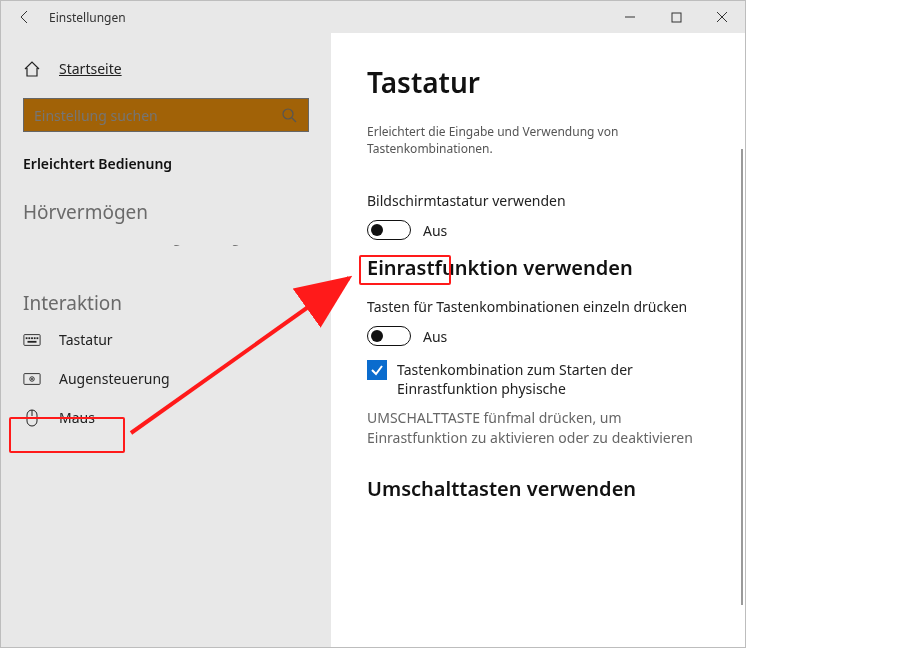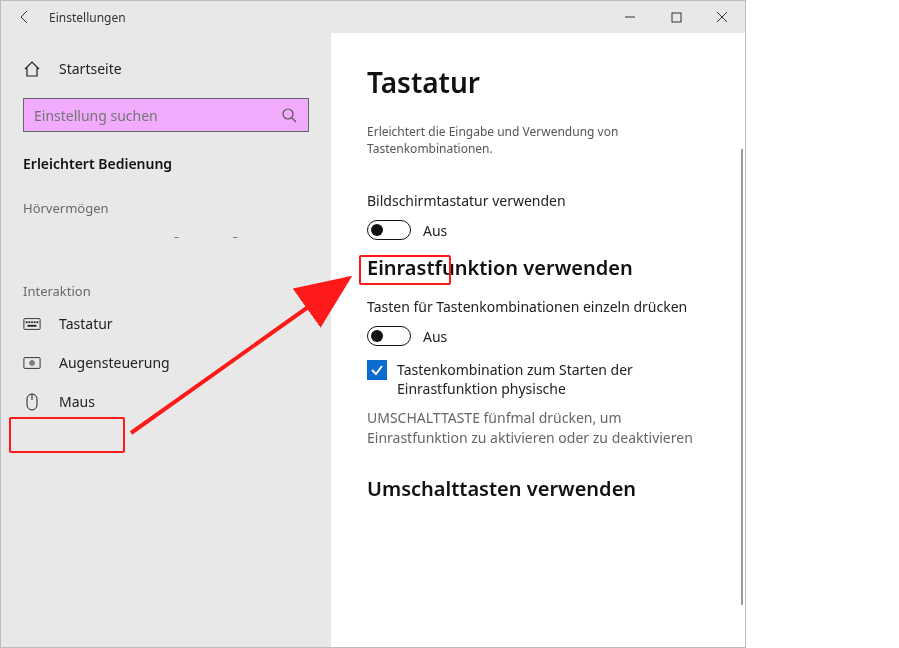--- a/index.html
+++ b/index.html
@@ -31,34 +31,35 @@
   .body { flex: 1; display: flex; min-height: 0; }
   .sidebar {
     width: 330px; background: #e8e8e8; padding: 10px 0 0 0;
     display: flex; flex-direction: column;
     position: relative;
   }
   .side-row {
     display: flex; align-items: center; gap: 18px;
     padding: 10px 22px; font-size: 14px; color: #222;
     cursor: default;
+    text-decoration: underline;
   }
   .side-icon { width: 18px; height: 18px; display: flex; align-items: center; justify-content: center; flex-shrink:0; }
   .side-row.startseite { margin-top: 6px; }
   .search-wrap { padding: 10px 22px 8px 22px; }
   .search {
-    width: 100%; height: 34px; border: 1px solid #666; background: #f0abfc;
+    width: 100%; height: 34px; border: 1px solid #666; background: #a16207;
     display: flex; align-items: center; padding: 0 10px; font-size: 14px; color: #666;
   }
   .search input {
     flex: 1; border: none; background: transparent; outline: none; font-size: 14px; color: #222;
   }
   .search .sicon { width: 18px; display:flex; justify-content:center; color:#555; }
   .section-title { font-size: 14px; font-weight: 600; padding: 14px 22px 6px 22px; color: #111; }
-  .group-label { font-size: 13px; color: #6a6a6a; padding: 20px 22px 4px 22px; }
+  .group-label { font-size: 19px; color: #6a6a6a; padding: 20px 22px 4px 22px; }
   .nav-item {
     display: flex; align-items: center; gap: 18px;
     padding: 10px 22px; font-size: 14px; color: #222;
   }
   .nav-item .icon { width: 18px; height: 18px; display:flex; align-items:center; justify-content:center; flex-shrink:0; }
   .nav-item.cut { color: #777; position: relative; }
   .cut-mask {
     position:absolute; left:0; right:0; top:0; height: 18px;
     background: #e8e8e8;
   }

